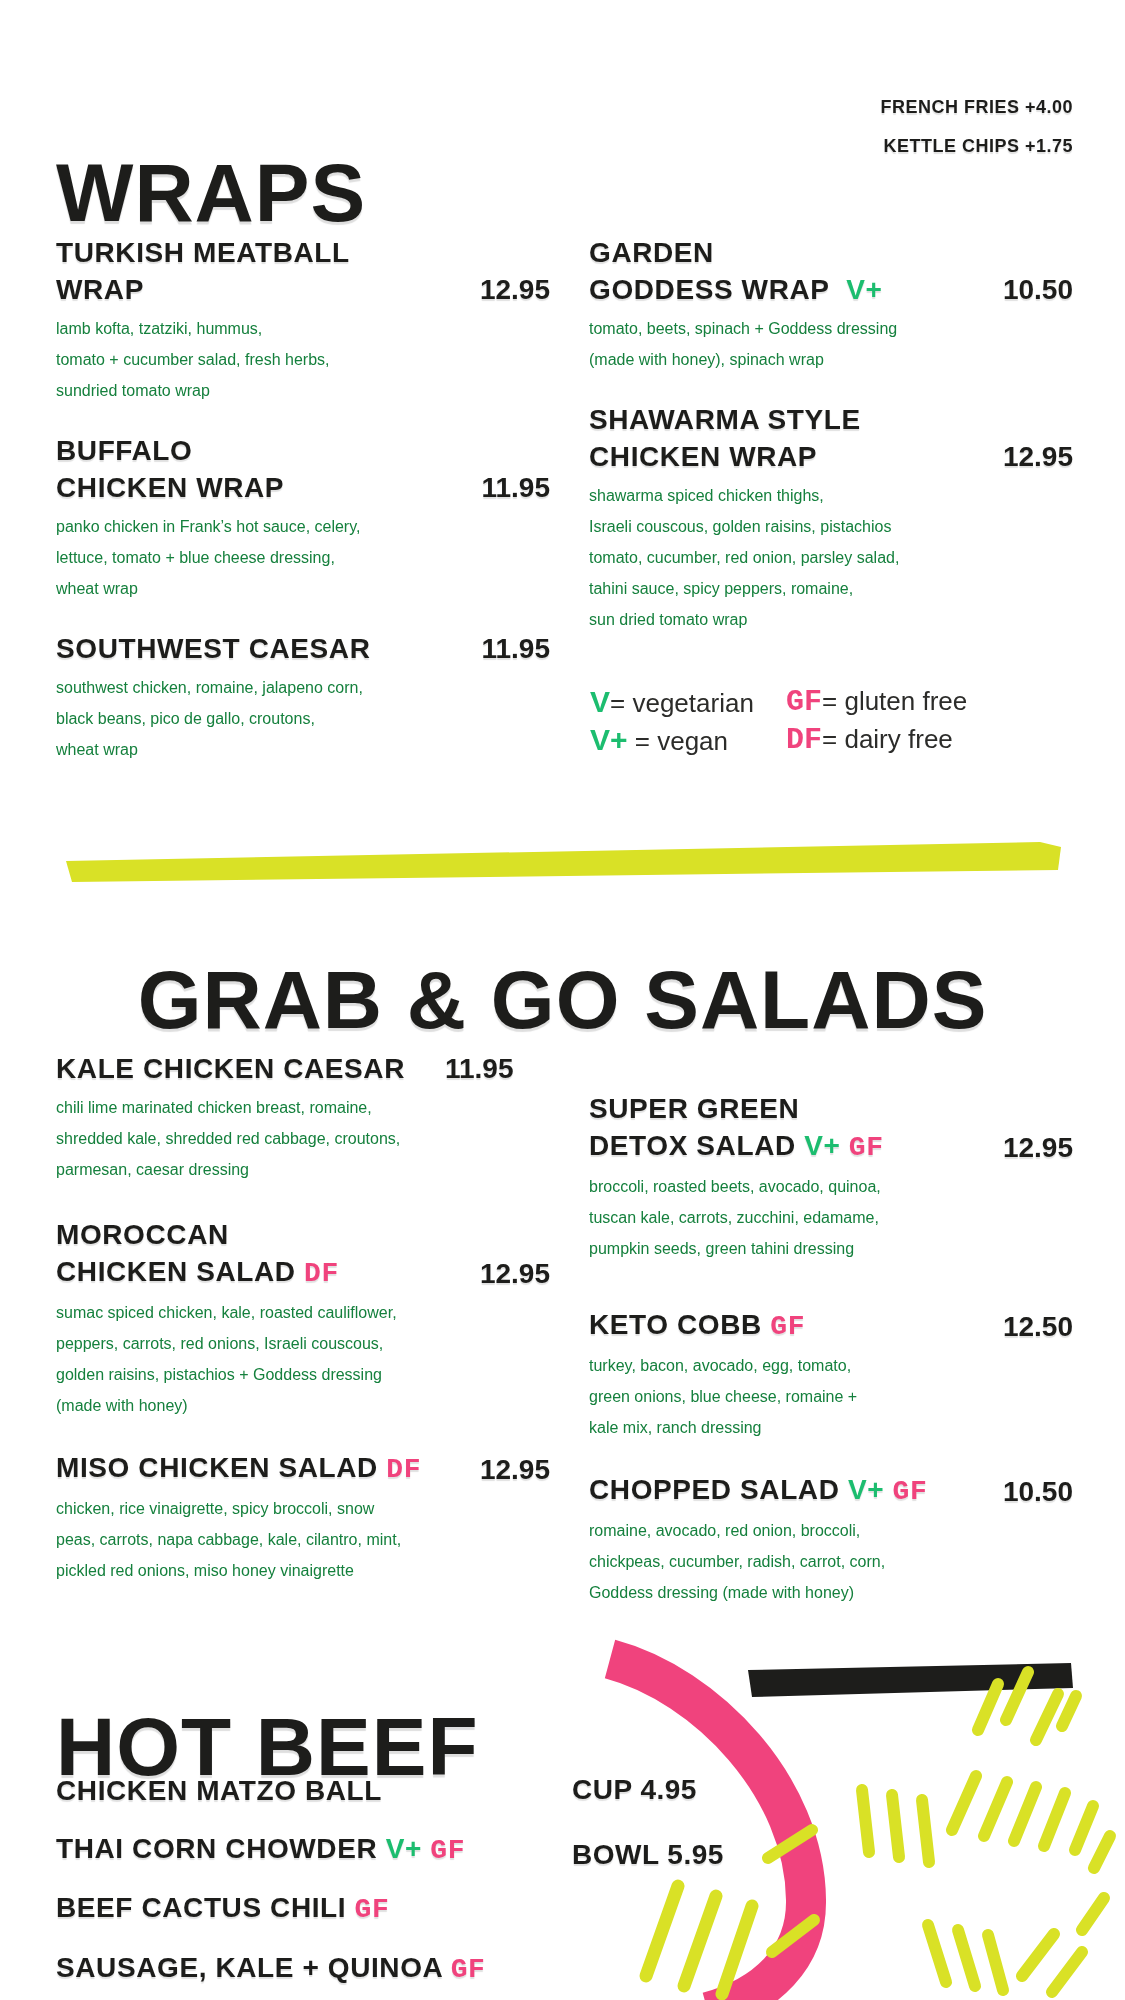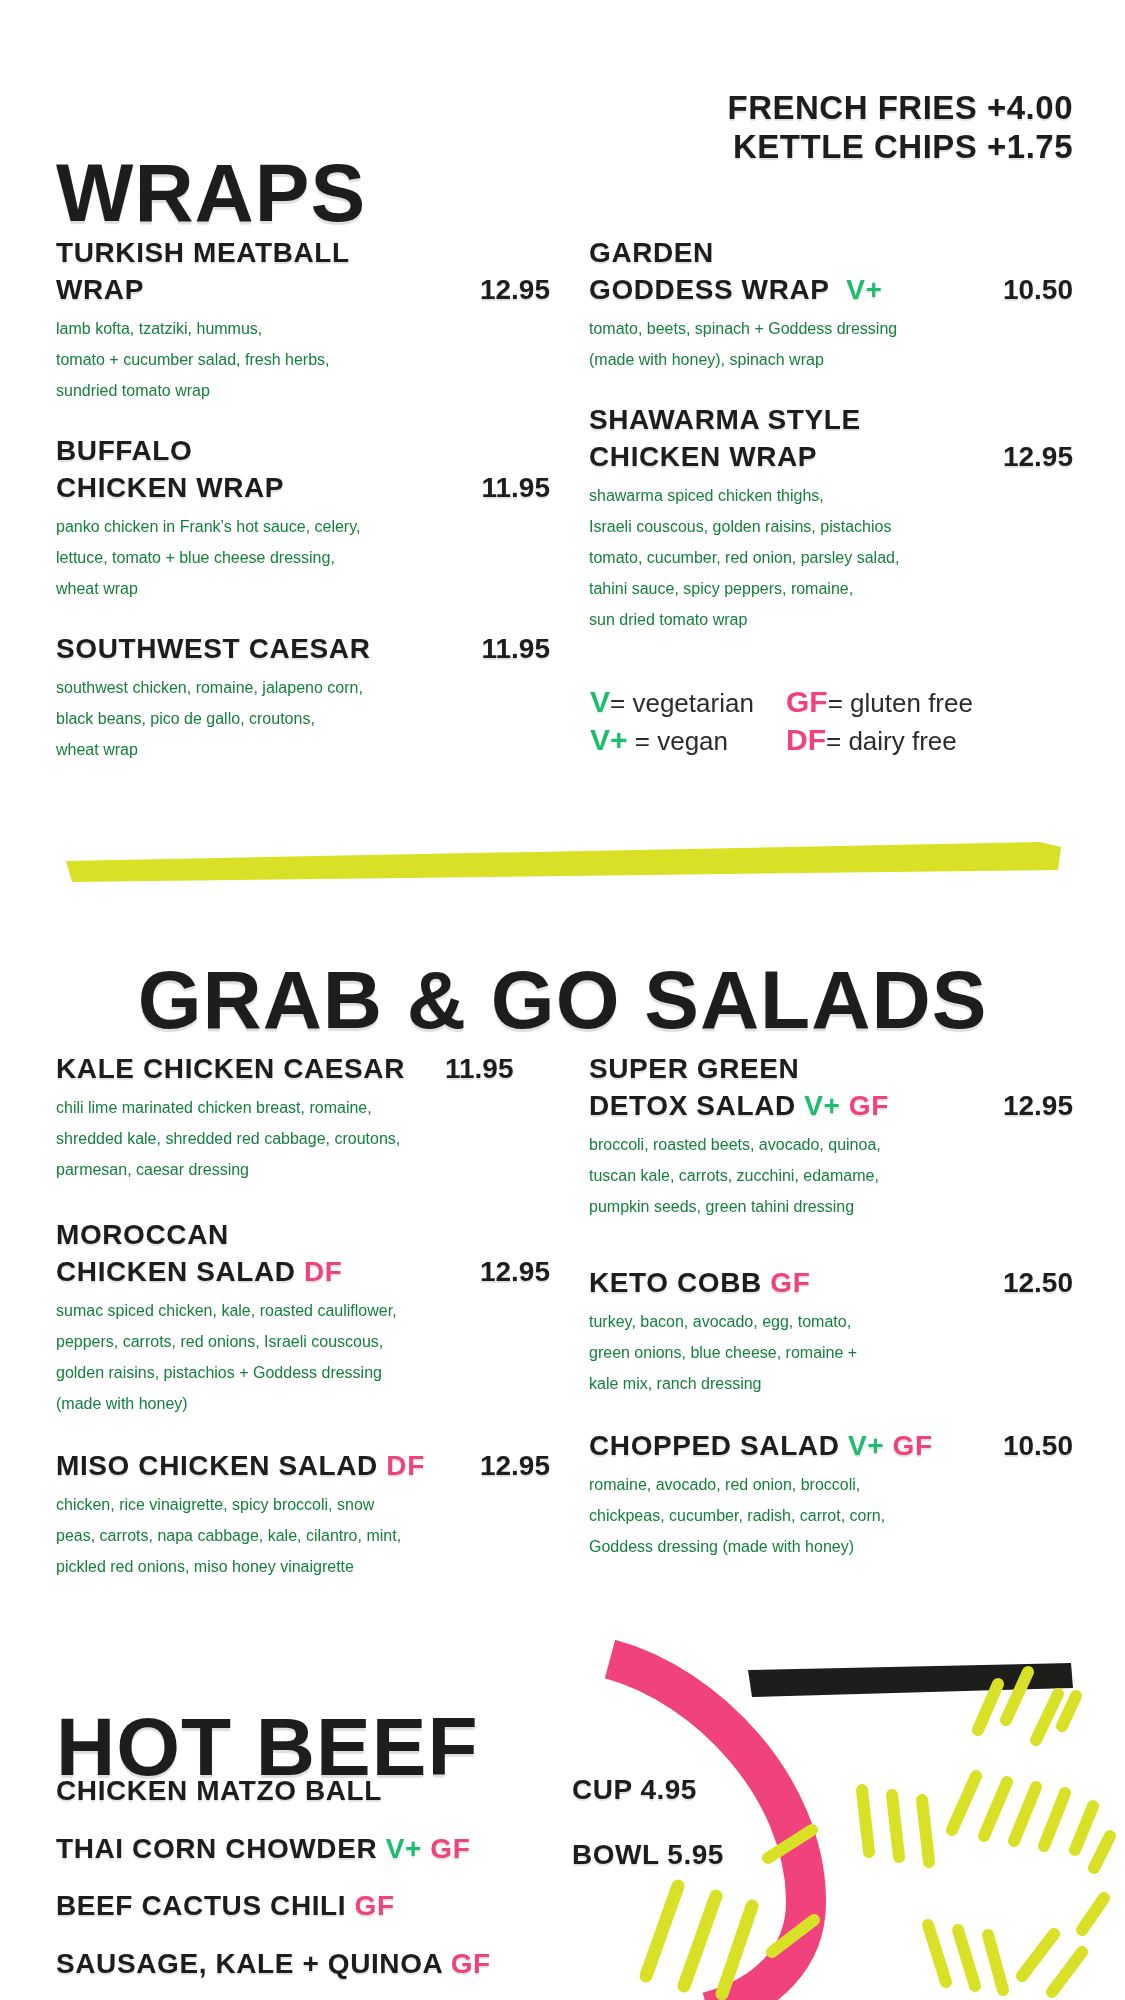--- a/index.html
+++ b/index.html
@@ -9,33 +9,33 @@
   .page{
     position:relative; width:1125px; height:2000px; background:var(--paper);
     font-family:"Liberation Sans", sans-serif; color:var(--ink); overflow:hidden;
   }
   .sec-title{
     position:absolute; font-size:82px; font-weight:800; letter-spacing:1px;
     line-height:1; color:var(--ink); text-shadow:0 3px 1px rgba(0,0,0,0.13); white-space:nowrap;
   }
   .addons{
     position:absolute; right:52px; top:88px; text-align:right;
-    font-size:33px; font-weight:800; line-height:39px; letter-spacing:0.5px;
+    font-size:18px; font-weight:800; line-height:39px; letter-spacing:0.5px;
     text-shadow:0 2px 1px rgba(0,0,0,0.12);
   }
   .col{position:absolute;}
   .item{margin-bottom:26px;}
   .head{display:flex; justify-content:space-between; align-items:flex-end;}
   .head--inline{justify-content:flex-start; gap:40px;}
   .hline{font-size:28px; font-weight:800; letter-spacing:0.6px; line-height:37px;
          text-shadow:0 2px 1px rgba(0,0,0,0.12); white-space:nowrap;}
   .price{font-size:28px; font-weight:800; line-height:37px; text-shadow:0 2px 1px rgba(0,0,0,0.12); white-space:nowrap;}
   .tag{font-weight:800;}
   .tag-green{color:var(--green);}
-  .tag-pink{color:var(--pink);}
+  .tag-pink{color:var(--pink);font-family:Liberation Mono, monospace;}
   .desc{margin-top:5px; font-size:16px; font-weight:400; color:#15803d; line-height:31px;}
   .desc div{white-space:nowrap;}
   .legend{
     position:absolute; left:590px; top:684px;
     display:grid; grid-template-columns:196px auto; row-gap:1px;
     font-size:26px; color:#2c2c2a; line-height:35px; white-space:nowrap;
   }
   .legend .sym{font-size:30px; font-weight:800;}
   .salads-title{left:0; width:1125px; text-align:center;}
   .soups-list{position:absolute; left:56px; top:1762px;}
@@ -210,21 +210,21 @@
       </div>
       <div class="desc">
         <div>chicken, rice vinaigrette, spicy broccoli, snow</div>
         <div>peas, carrots, napa cabbage, kale, cilantro, mint,</div>
         <div>pickled red onions, miso honey vinaigrette</div>
       </div>
     </div>
   </div>
 
   <div class="col" style="left:589px; top:1050px; width:484px;">
-    <div class="item" style="margin-bottom:42px;">
+    <div class="item" style="margin-bottom:42px;margin-top:40px;">
       <div class="head">
         <div>
           <div class="hline">SUPER GREEN</div>
           <div class="hline"><span>DETOX SALAD</span> <span class="tag tag-green">V+</span> <span class="tag tag-pink">GF</span></div>
         </div>
         <div class="price">12.95</div>
       </div>
       <div class="desc">
         <div>broccoli, roasted beets, avocado, quinoa,</div>
         <div>tuscan kale, carrots, zucchini, edamame,</div>

